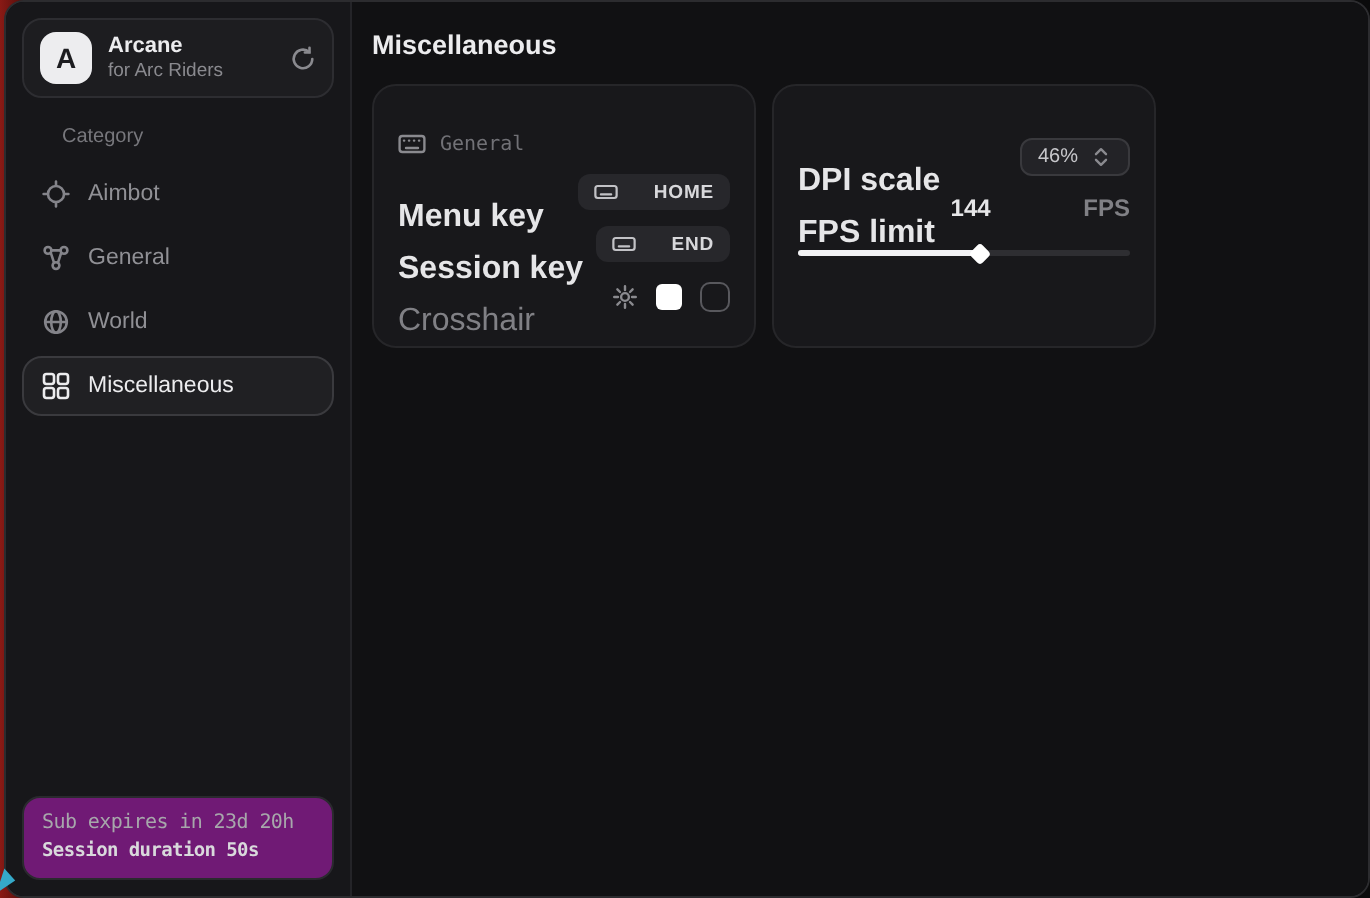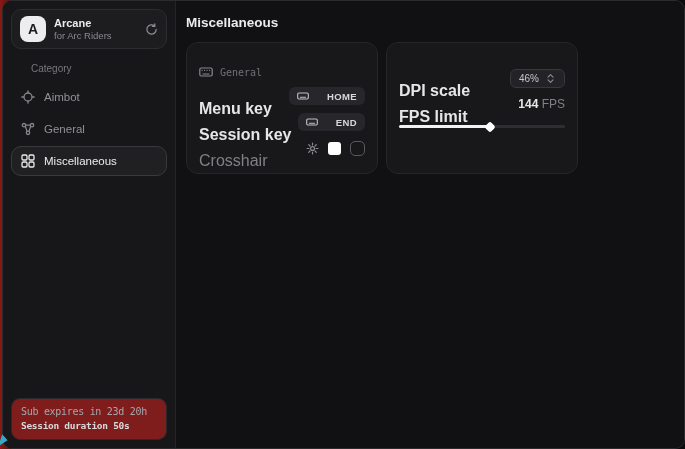--- a/index.html
+++ b/index.html
@@ -44,21 +44,21 @@
   .nav { display:flex; flex-direction:column; gap:2px; }
   .nav-item {
     display:flex; align-items:center; gap:9px; padding:7px 9px;
     border-radius:10px; border:1px solid transparent; cursor:pointer;
     color:#909095; font-size:11.5px;
   }
   .nav-item .icon { color:#84848a; }
   .nav-item.active { background:#202023; border-color:#3a3a3e; color:#ececee; }
   .nav-item.active .icon { color:#ececee; }
   .sub-box {
-    margin-top:auto; background:#7f1d1d; border:1px solid #2a2a2e; border-radius:9px;
+    margin-top:auto; background:#701a75; border:1px solid #2a2a2e; border-radius:9px;
     padding:6px 9px 7px; font-family:"DejaVu Sans Mono", monospace;
   }
   .sub-line1 { color:#a7a7ab; font-size:10px; line-height:14px; letter-spacing:-0.3px; }
   .sub-line2 { color:#d9d9dc; font-size:9.5px; font-weight:bold; line-height:13px; letter-spacing:-0.3px; }
   
   .main { flex:1; padding:14px 12px 12px 10px; background:#111113; }
   .page-title { color:#ececee; font-size:13.5px; font-weight:bold; }
   .tabs {
     display:inline-flex; gap:2px; margin-top:11px; background:#1b1b1e;
     border-radius:8px; padding:2px;
@@ -86,21 +86,21 @@
   }
   .keybind .icon { color:#c2c2c6; }
   .cross-controls { display:flex; align-items:center; gap:9px; }
   .swatch { width:13px; height:13px; border-radius:3px; cursor:pointer; }
   .checkbox { width:15px; height:15px; border-radius:5px; border:1.5px solid #58585d; cursor:pointer; background:transparent; }
   .select {
     display:flex; align-items:center; gap:6px; background:#232327; border:1px solid #39393d;
     border-radius:6px; padding:3px 8px; color:#c7c7cb; font-size:10px; cursor:pointer;
   }
   .fps-value { font-size:12px; font-weight:bold; color:#e6e6e8; }
-  .fps-value .unit { color:#808085; font-weight:normal; }
+  .fps-value .unit { color:#808085; font-weight:bold;margin-left:43px; }
   .slider { position:relative; height:14px; margin-top:2px; cursor:pointer; }
   .slider-track { position:absolute; top:6px; left:0; right:0; height:3px; border-radius:2px; background:#2e2e32; }
   .slider-fill { position:absolute; top:6px; left:0; height:3px; border-radius:2px; background:#f2f2f4; }
   .slider-thumb {
     position:absolute; top:3.5px; width:8px; height:8px; background:#ffffff;
     transform:translateX(-50%) rotate(45deg); border-radius:2px;
   }
 </style>
 </head>
 <body>
@@ -141,20 +141,30 @@
       <div class="nav-item">
         <span class="icon">
           <svg width="14" height="14" viewBox="0 0 14 14" fill="none" stroke="currentColor" stroke-width="1.3" stroke-linecap="round">
             <circle cx="3" cy="3.2" r="1.7"></circle>
               <circle cx="11" cy="3.2" r="1.7"></circle>
               <circle cx="7" cy="10.8" r="1.7"></circle>
             <path d="M4.4 4.4l1.6 4.9M9.6 4.4L8 9.3M4.7 3.2h4.6"></path>
           </svg>
         </span>
         <span>General</span>
+      </div>
+      <div class="nav-item">
+        <span class="icon">
+          <svg width="14" height="14" viewBox="0 0 14 14" fill="none" stroke="currentColor" stroke-width="1.3" stroke-linecap="round">
+            <circle cx="7" cy="7" r="5.4"></circle>
+              <path d="M1.6 7h10.8"></path>
+              <ellipse cx="7" cy="7" rx="2.4" ry="5.4"></ellipse>
+          </svg>
+        </span>
+        <span>World</span>
       </div>
       <div class="nav-item active">
         <span class="icon">
           <svg width="14" height="14" viewBox="0 0 14 14" fill="none" stroke="currentColor" stroke-width="1.3" stroke-linejoin="round">
             <rect x="1" y="1" width="5" height="5" rx="1.2"></rect>
               <rect x="8" y="1" width="5" height="5" rx="1.2"></rect>
             <rect x="1" y="8" width="5" height="5" rx="1.2"></rect>
               <rect x="8" y="8" width="5" height="5" rx="1.2"></rect>
           </svg>
         </span>

